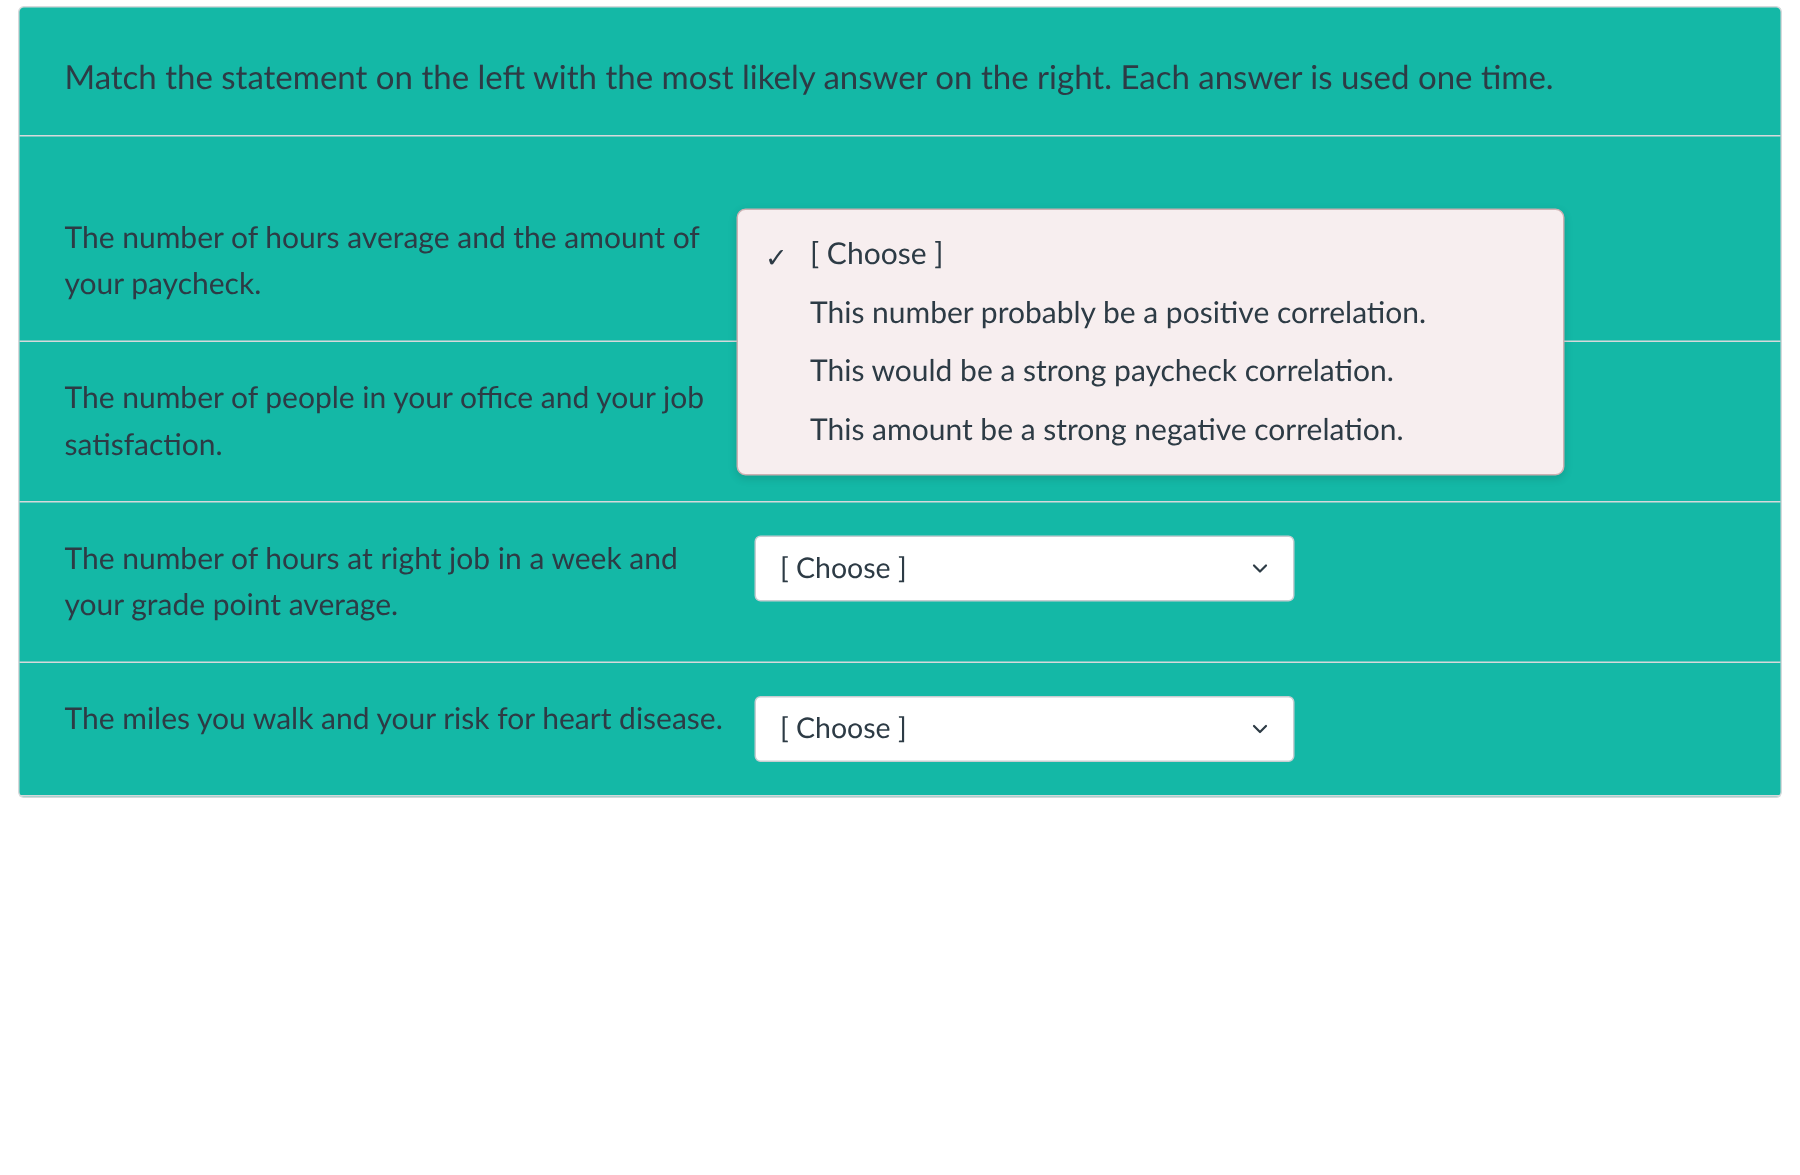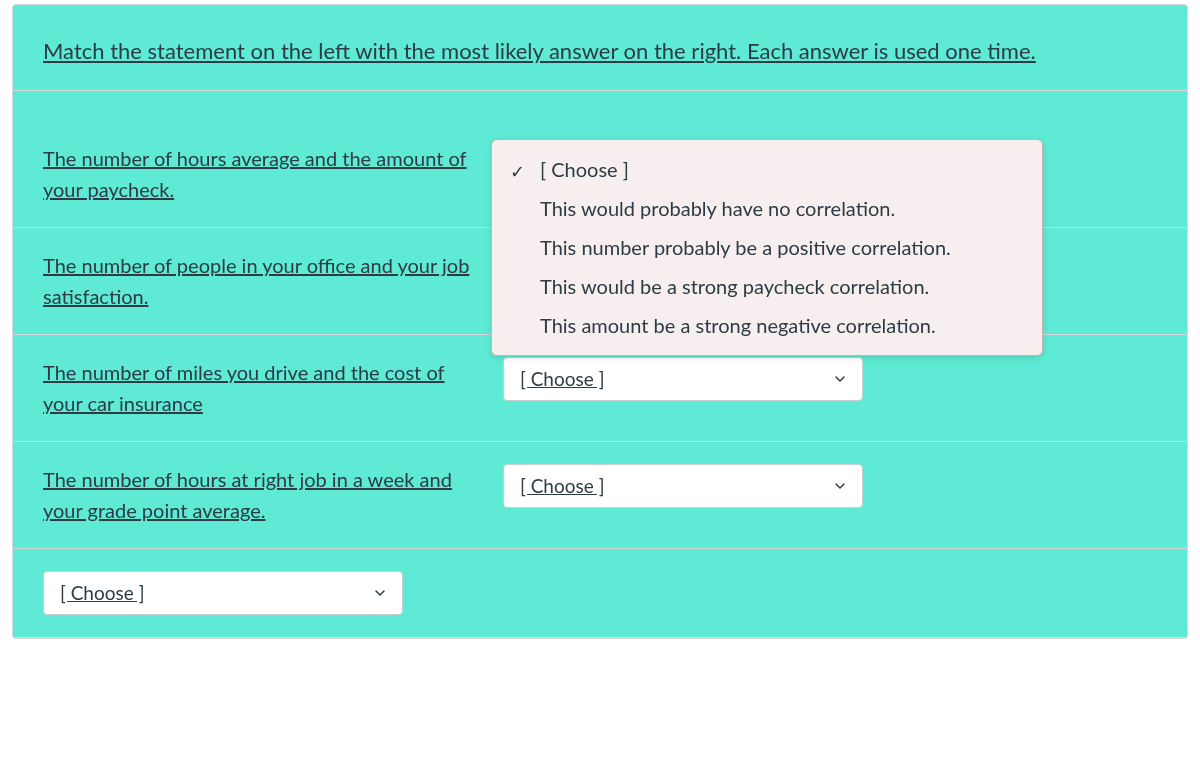--- a/index.html
+++ b/index.html
@@ -14,23 +14,22 @@
       font-size: 20px;
       line-height: 1.5;
       width: 1200px;
       height: 783px;
       overflow: hidden;
     }
     .card {
       border: 1px solid #d6d9db;
       border-radius: 4px;
       margin: 4px 12px 0 12px;
-      background: #5eead4;
+      background: #14b8a6;
       padding: 0;
-      text-decoration: underline;
     }
     .instructions {
       padding: 28px 30px 22px 30px;
       color: #2d3b45;
       font-size: 22px;
       line-height: 1.6;
     }
     hr.sep {
       border: none;
       border-top: 1px solid #d6d9db;
@@ -128,71 +127,56 @@
     <div class="row">
       <div class="prompt">The number of hours average and the amount of your paycheck.</div>
       <div class="answer">
 
         <div class="dropdown-panel">
           <div class="dropdown-option selected">
             <span class="check-icon">✓</span>
             <span>[ Choose ]</span>
           </div>
           <div class="dropdown-option">
-            <span>This would probably have no correlation.</span>
-          </div>
-          <div class="dropdown-option">
             <span>This number probably be a positive correlation.</span>
           </div>
           <div class="dropdown-option">
             <span>This would be a strong paycheck correlation.</span>
           </div>
           <div class="dropdown-option">
             <span>This amount be a strong negative correlation.</span>
           </div>
         </div>
       </div>
     </div>
 
     <div class="row">
       <div class="prompt">The number of people in your office and your job satisfaction.</div>
       <div class="answer">
         
       </div>
     </div>
 
-    <div class="row">
-      <div class="prompt">The number of miles you drive and the cost of your car insurance</div>
-      <div class="answer behind">
-        <div class="select-box">
-          <span class="select-text">[ Choose ]</span>
-          <span class="chevron-down-icon">
-            <svg viewBox="0 0 24 24" fill="none" stroke="#2d3b45" stroke-width="2.2" stroke-linecap="round" stroke-linejoin="round">
-                <polyline points="6 9 12 15 18 9"></polyline>
-              </svg>
-          </span>
-        </div>
-      </div>
-    </div>
 
     <div class="row">
       <div class="prompt">The number of hours at right job in a week and your grade point average.</div>
       <div class="answer">
         <div class="select-box">
           <span class="select-text">[ Choose ]</span>
           <span class="chevron-down-icon">
             <svg viewBox="0 0 24 24" fill="none" stroke="#2d3b45" stroke-width="2.2" stroke-linecap="round" stroke-linejoin="round">
                 <polyline points="6 9 12 15 18 9"></polyline>
               </svg>
           </span>
         </div>
       </div>
     </div>
 
     <div class="row">
+      <div class="prompt">The miles you walk and your risk for heart disease.</div>
       <div class="answer">
         <div class="select-box">
           <span class="select-text">[ Choose ]</span>
           <span class="chevron-down-icon">
             <svg viewBox="0 0 24 24" fill="none" stroke="#2d3b45" stroke-width="2.2" stroke-linecap="round" stroke-linejoin="round">
                 <polyline points="6 9 12 15 18 9"></polyline>
               </svg>
           </span>
         </div>
       </div>

